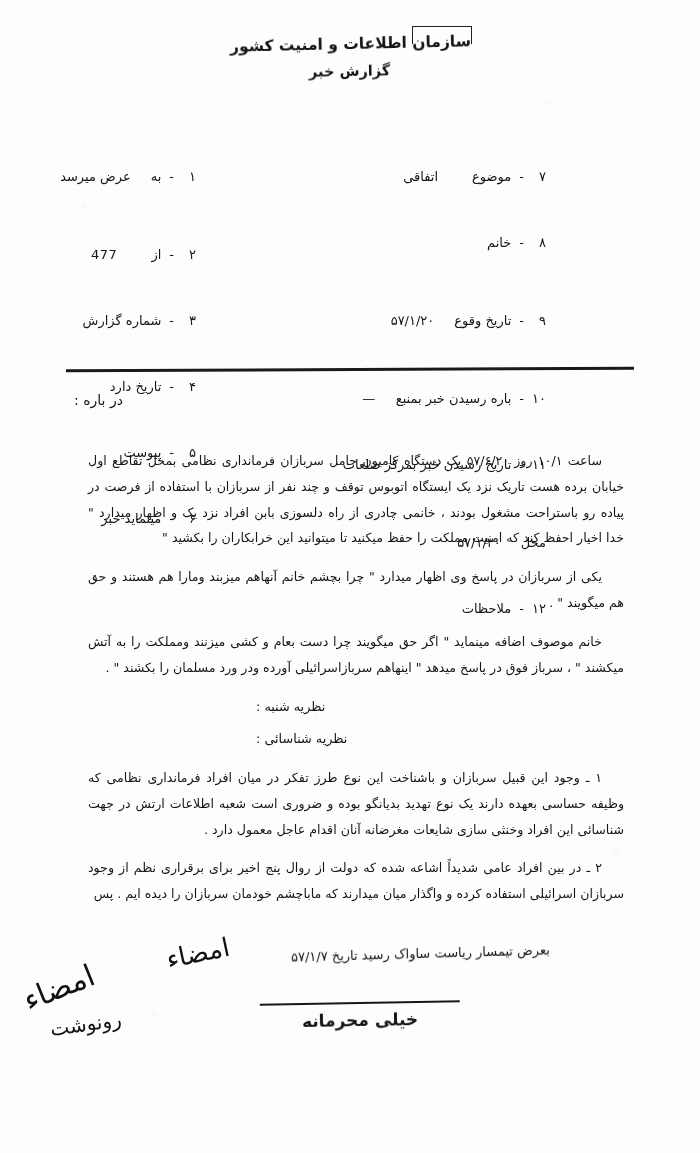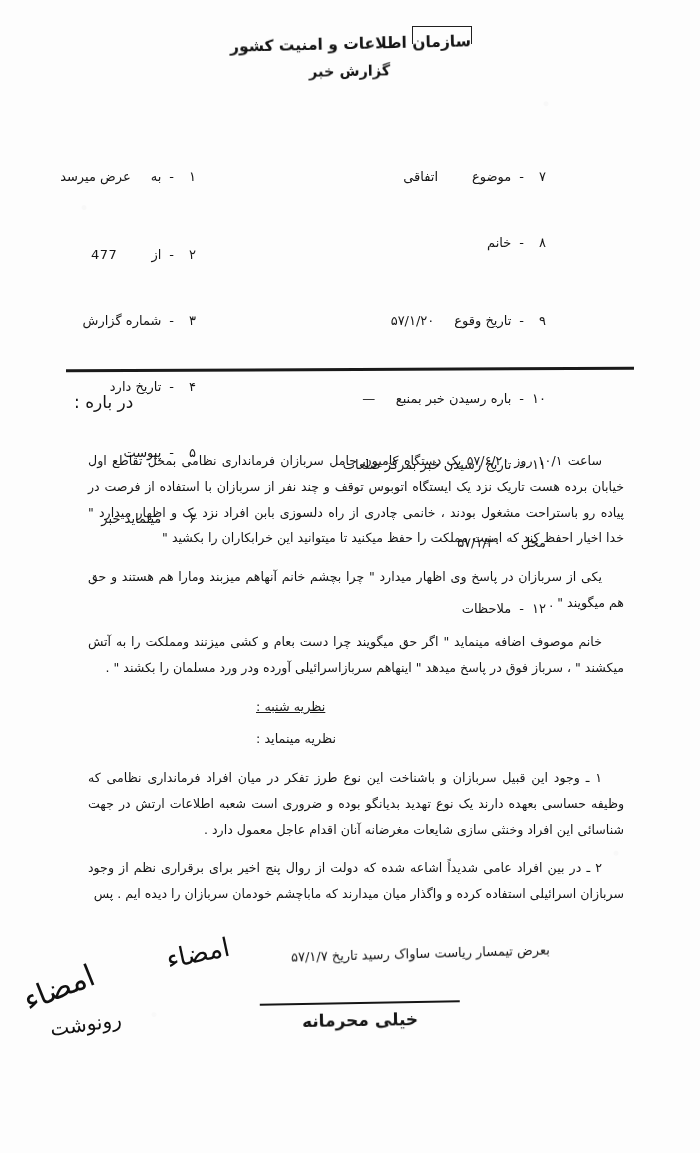--- a/index.html
+++ b/index.html
@@ -105,40 +105,40 @@
     transform: rotate(-0.25deg);
   }
 
   
   .subject {
     position: absolute;
     top: 392px;
     right: 0;
     left: 74px;
     text-align: left;
-    font-size: 17px;
+    font-size: 14px;
     filter: blur(0.15px);
   }
 
   
   .body {
     position: absolute;
     top: 448px;
     right: 76px;
     left: 76px;
     font-size: 12.6px;
     line-height: 2.05;
     text-align: justify;
     filter: blur(0.18px);
   }
   .body p {
     margin: 0 0 13px 12px;
   }
   .body p.indent { text-indent: 22px; }
-  .body p.tight { margin-bottom: 6px; text-decoration: underline; }
+  .body p.tight { margin-bottom: 6px; }
 
   .note-head {
     margin: 10px 0 4px 0;
     font-size: 12.8px;
     text-align: left;
     padding-left: 168px;
   }
 
   
   .sig-zone {
@@ -298,21 +298,21 @@
 
   <div class="rule"></div>
 
   <div class="subject">در باره :</div>
 
   <div class="body">
     <p class="indent">ساعت ۱۰/۱ روز ۵۷/۶/۲۰ یک دستگاه کامیون حامل سربازان فرمانداری نظامی بمحل تقاطع اول خیابان برده هست تاریک نزد یک ایستگاه اتوبوس توقف و چند نفر از سربازان با استفاده از فرصت در پیاده رو باستراحت مشغول بودند ، خانمی چادری از راه دلسوزی بابن افراد نزد یک و اظهار میدارد " خدا اخیار احفظ کند که امنیت مملکت را حفظ میکنید تا میتوانید این خرابکاران را بکشید "</p>
     <p class="indent">یکی از سربازان در پاسخ وی اظهار میدارد " چرا بچشم خانم آنهاهم میزبند ومارا هم هستند و حق هم میگویند " .</p>
     <p class="indent">خانم موصوف اضافه مینماید " اگر حق میگویند چرا دست بعام و کشی میزنند ومملکت را به آتش میکشند " ، سرباز فوق در پاسخ میدهد " اینهاهم سربازاسرائیلی آورده ودر ورد مسلمان را بکشند " .</p>
     <p class="note-head tight">نظریه شنبه :</p>
-    <p class="note-head">نظریه مینماید :</p>
+    <p class="note-head">نظریه شناسائی :</p>
     <p class="indent">۱ ـ وجود این قبیل سربازان و باشناخت این نوع طرز تفکر در میان افراد فرمانداری نظامی که وظیفه حساسی بعهده دارند یک نوع تهدید بدیانگو بوده و ضروری است شعبه اطلاعات ارتش در جهت شناسائی این افراد وخنثی سازی شایعات مغرضانه آنان اقدام عاجل معمول دارد .</p>
     <p class="indent">۲ ـ در بین افراد عامی شدیداً اشاعه شده که دولت از روال پنج اخیر برای برقراری نظم از وجود سربازان اسرائیلی استفاده کرده و واگذار میان میدارند که ماباچشم خودمان سربازان را دیده ایم . پس</p>
   </div>
 
   <div class="sig-zone">
     <div class="sig-note">بعرض تیمسار ریاست ساواک رسید تاریخ ۵۷/۱/۷</div>
     <div class="sig-scribble-1">امضاء</div>
     <div class="sig-scribble-2">امضاء</div>
     <div class="sig-scribble-3">رونوشت</div>
     <div class="confidential-stamp">خیلی محرمانه</div>

